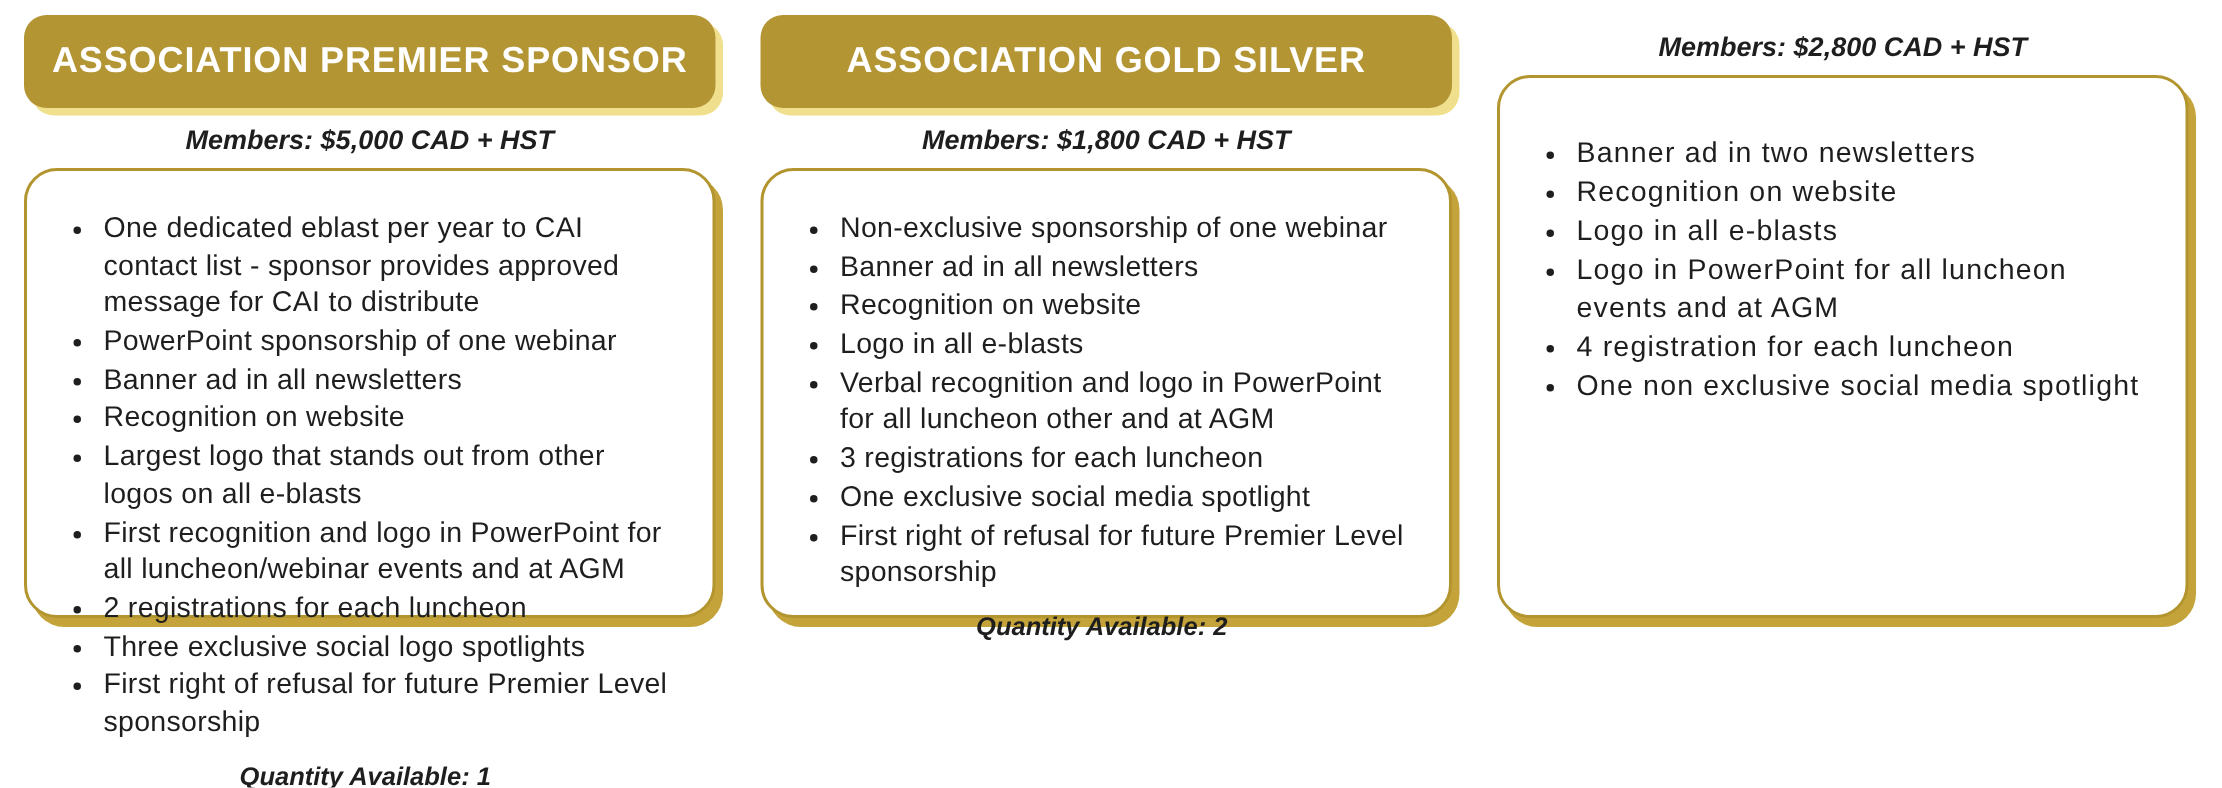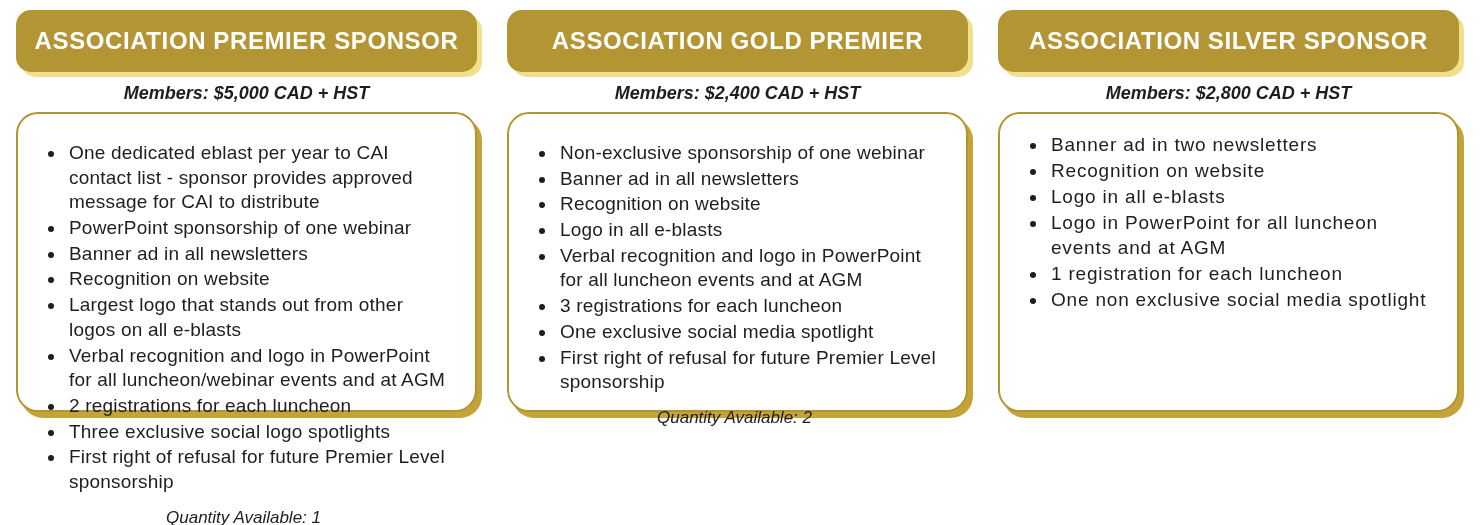--- a/index.html
+++ b/index.html
@@ -59,26 +59,26 @@
     min-height: 0;
   }
   .benefits {
     margin: 0;
     padding: 0 0 0 30px;
     font-size: 19px;
     line-height: 1.3;
     letter-spacing: 0.2px;
   }
   .benefits li { padding-left: 3px; margin-bottom: 1px; }
-  .card--silver { padding-top: 18px; }
+  .card--silver { padding-top: 38px; }
   .card--silver .benefits { letter-spacing: 0.8px; line-height: 1.32; }
   .quantity {
     margin-top: auto;
     text-align: center;
-    font-weight: normal;
+    font-weight: bold;
     font-style: italic;
     font-size: 17px;
     padding-top: 12px;
   }
 </style>
 </head>
 <body>
 
 <div class="wrapper">
 
@@ -87,59 +87,56 @@
       <span class="banner-title">ASSOCIATION PREMIER SPONSOR</span>
     </div>
     <div class="price">Members: $5,000 CAD + HST</div>
     <div class="card card--premier">
       <ul class="benefits">
           <li>One dedicated eblast per year to CAI contact list - sponsor provides approved message for CAI to distribute</li>
           <li>PowerPoint sponsorship of one webinar</li>
           <li>Banner ad in all newsletters</li>
           <li>Recognition on website</li>
           <li>Largest logo that stands out from other logos on all e-blasts</li>
-          <li>Verbal recognition and logo in PowerPoint for all luncheon/webinar events and at AGM</li>
+          <li>First recognition and logo in PowerPoint for all luncheon/webinar events and at AGM</li>
           <li>2 registrations for each luncheon</li>
           <li>Three exclusive social logo spotlights</li>
           <li>First right of refusal for future Premier Level sponsorship</li>
         </ul>
       <div class="quantity">Quantity Available: 1</div>
     </div>
   </div>
 
   <div class="column">
     <div class="banner">
-      <span class="banner-title">ASSOCIATION GOLD PREMIER</span>
+      <span class="banner-title">ASSOCIATION GOLD SILVER</span>
     </div>
-    <div class="price">Members: $2,400 CAD + HST</div>
+    <div class="price">Members: $1,800 CAD + HST</div>
     <div class="card card--gold">
       <ul class="benefits">
           <li>Non-exclusive sponsorship of one webinar</li>
           <li>Banner ad in all newsletters</li>
           <li>Recognition on website</li>
           <li>Logo in all e-blasts</li>
-          <li>Verbal recognition and logo in PowerPoint for all luncheon events and at AGM</li>
+          <li>Verbal recognition and logo in PowerPoint for all luncheon other and at AGM</li>
           <li>3 registrations for each luncheon</li>
           <li>One exclusive social media spotlight</li>
           <li>First right of refusal for future Premier Level sponsorship</li>
         </ul>
       <div class="quantity">Quantity Available: 2</div>
     </div>
   </div>
 
   <div class="column">
-    <div class="banner">
-      <span class="banner-title">ASSOCIATION SILVER SPONSOR</span>
-    </div>
     <div class="price">Members: $2,800 CAD + HST</div>
     <div class="card card--silver">
       <ul class="benefits">
           <li>Banner ad in two newsletters</li>
           <li>Recognition on website</li>
           <li>Logo in all e-blasts</li>
           <li>Logo in PowerPoint for all luncheon events and at AGM</li>
-          <li>1 registration for each luncheon</li>
+          <li>4 registration for each luncheon</li>
           <li>One non exclusive social media spotlight</li>
         </ul>
     </div>
   </div>
 
 </div>
 
 </body></html>

